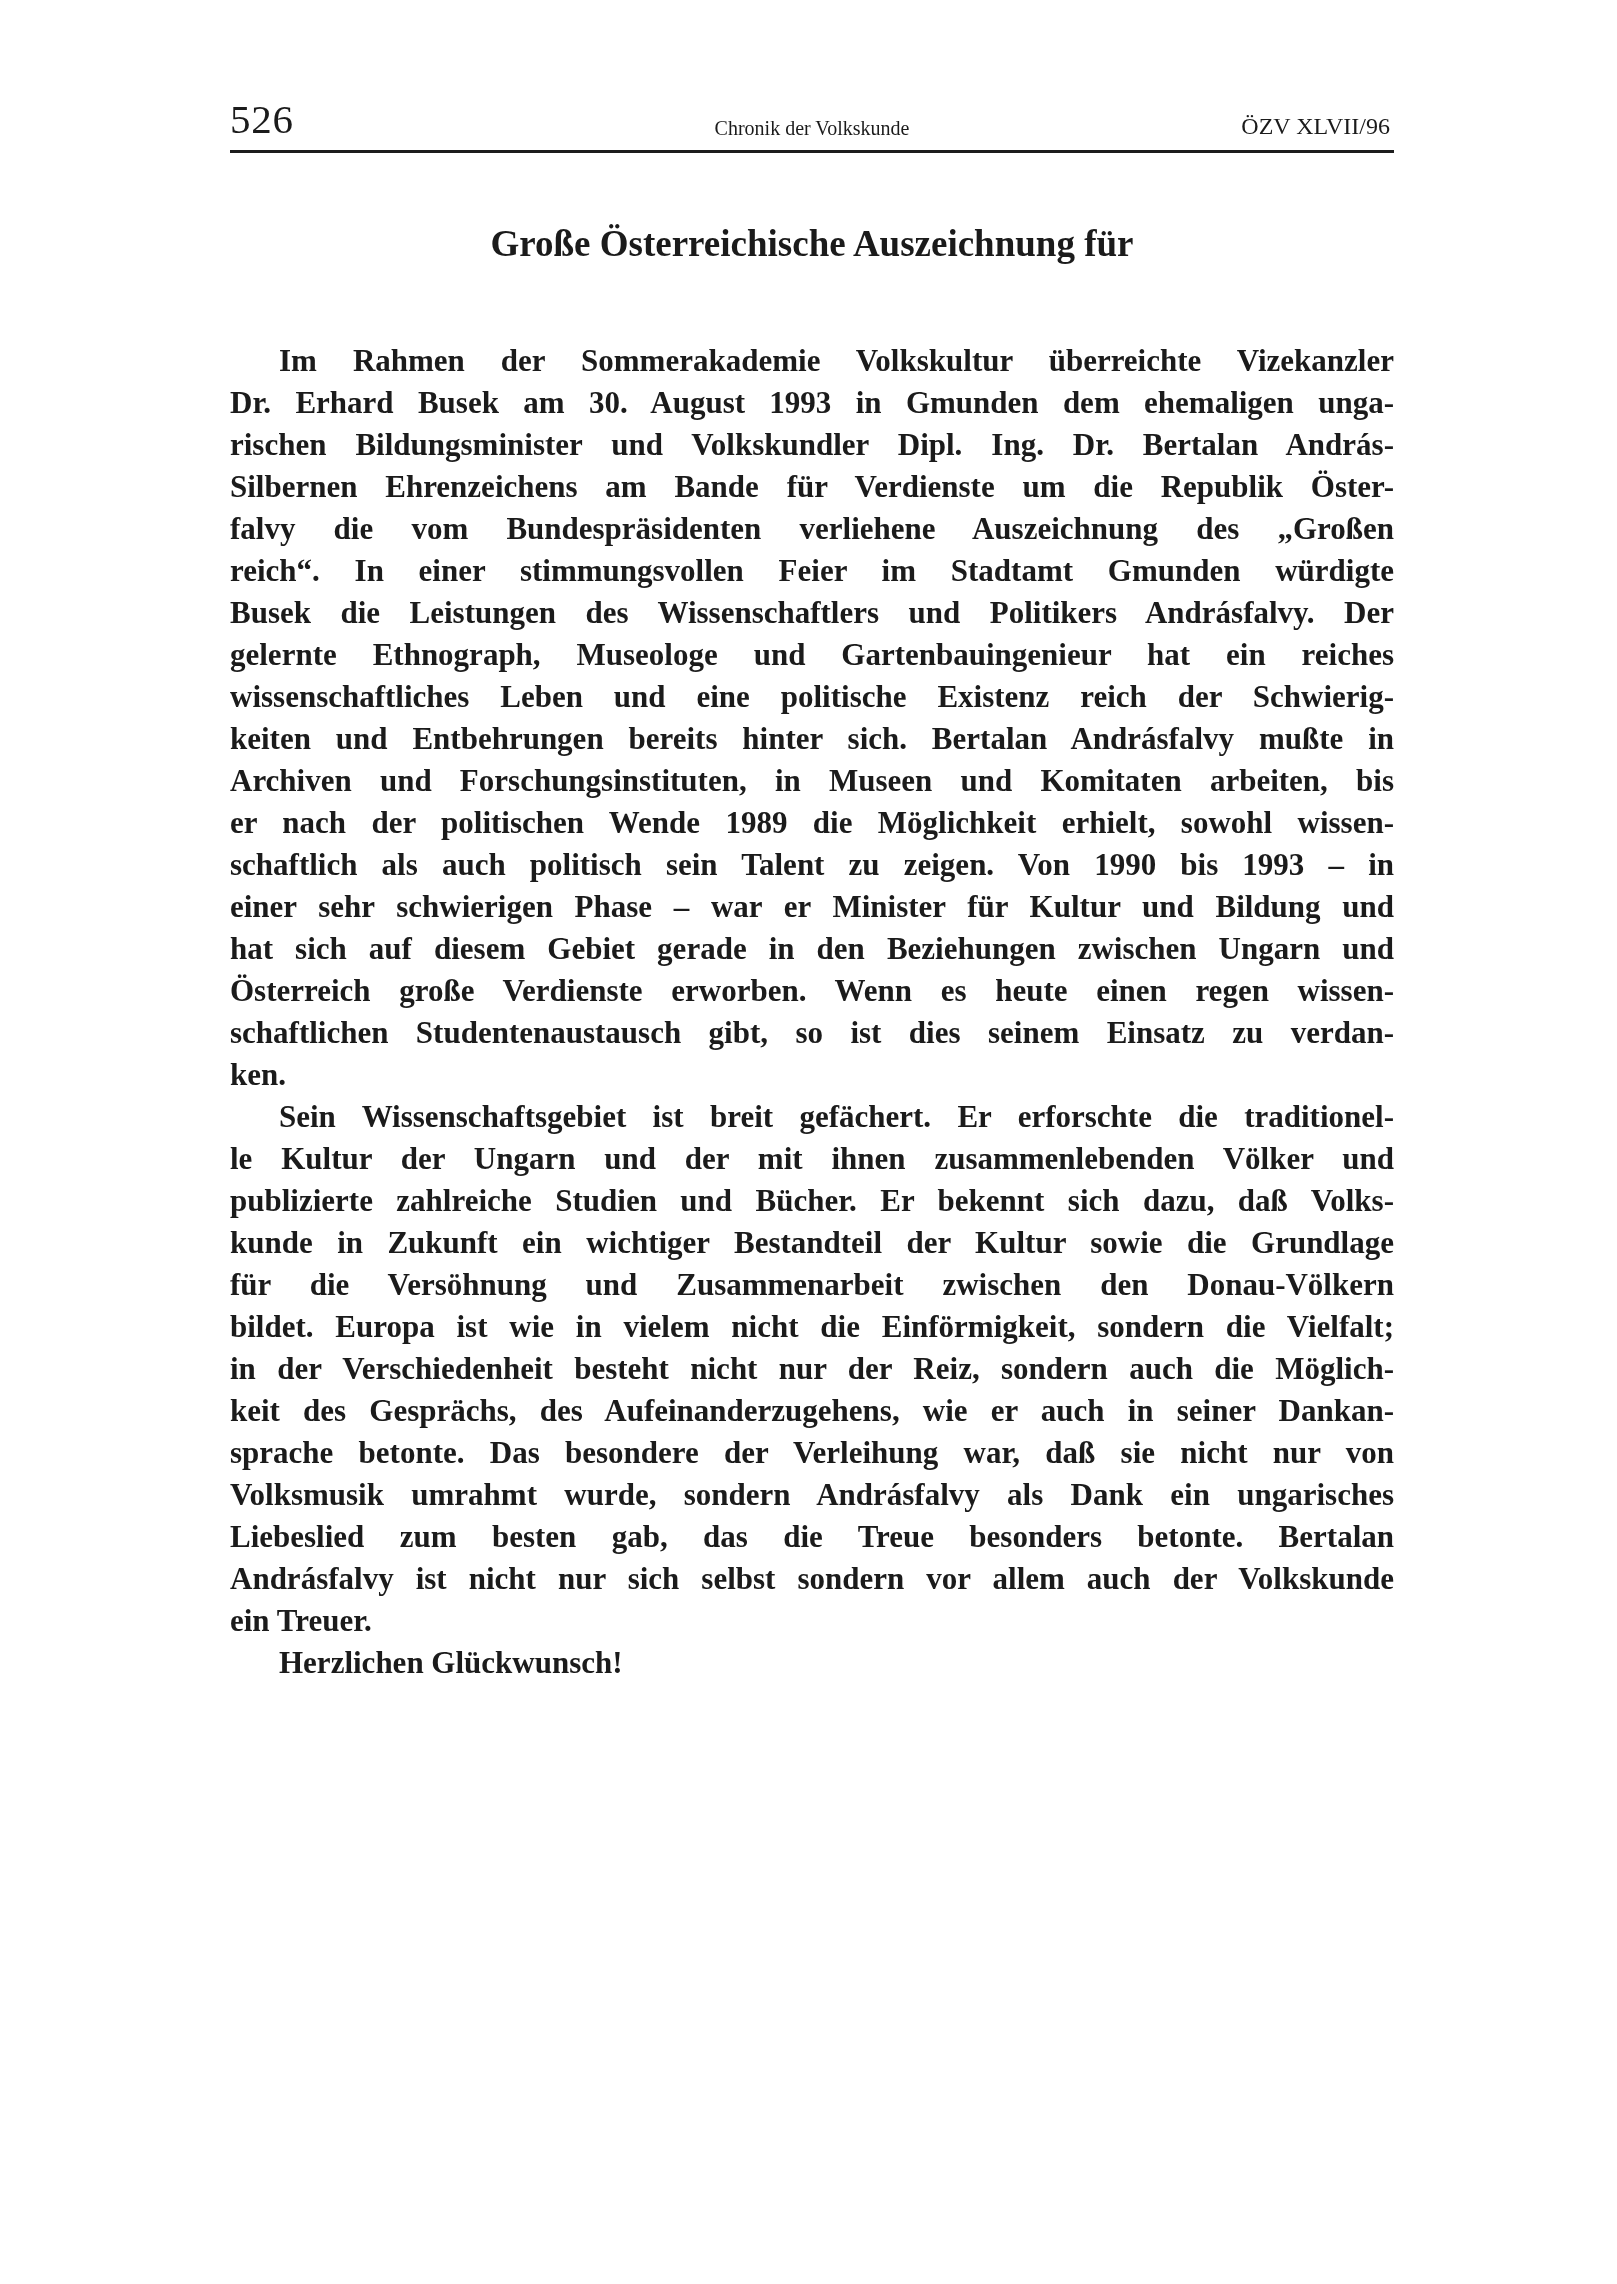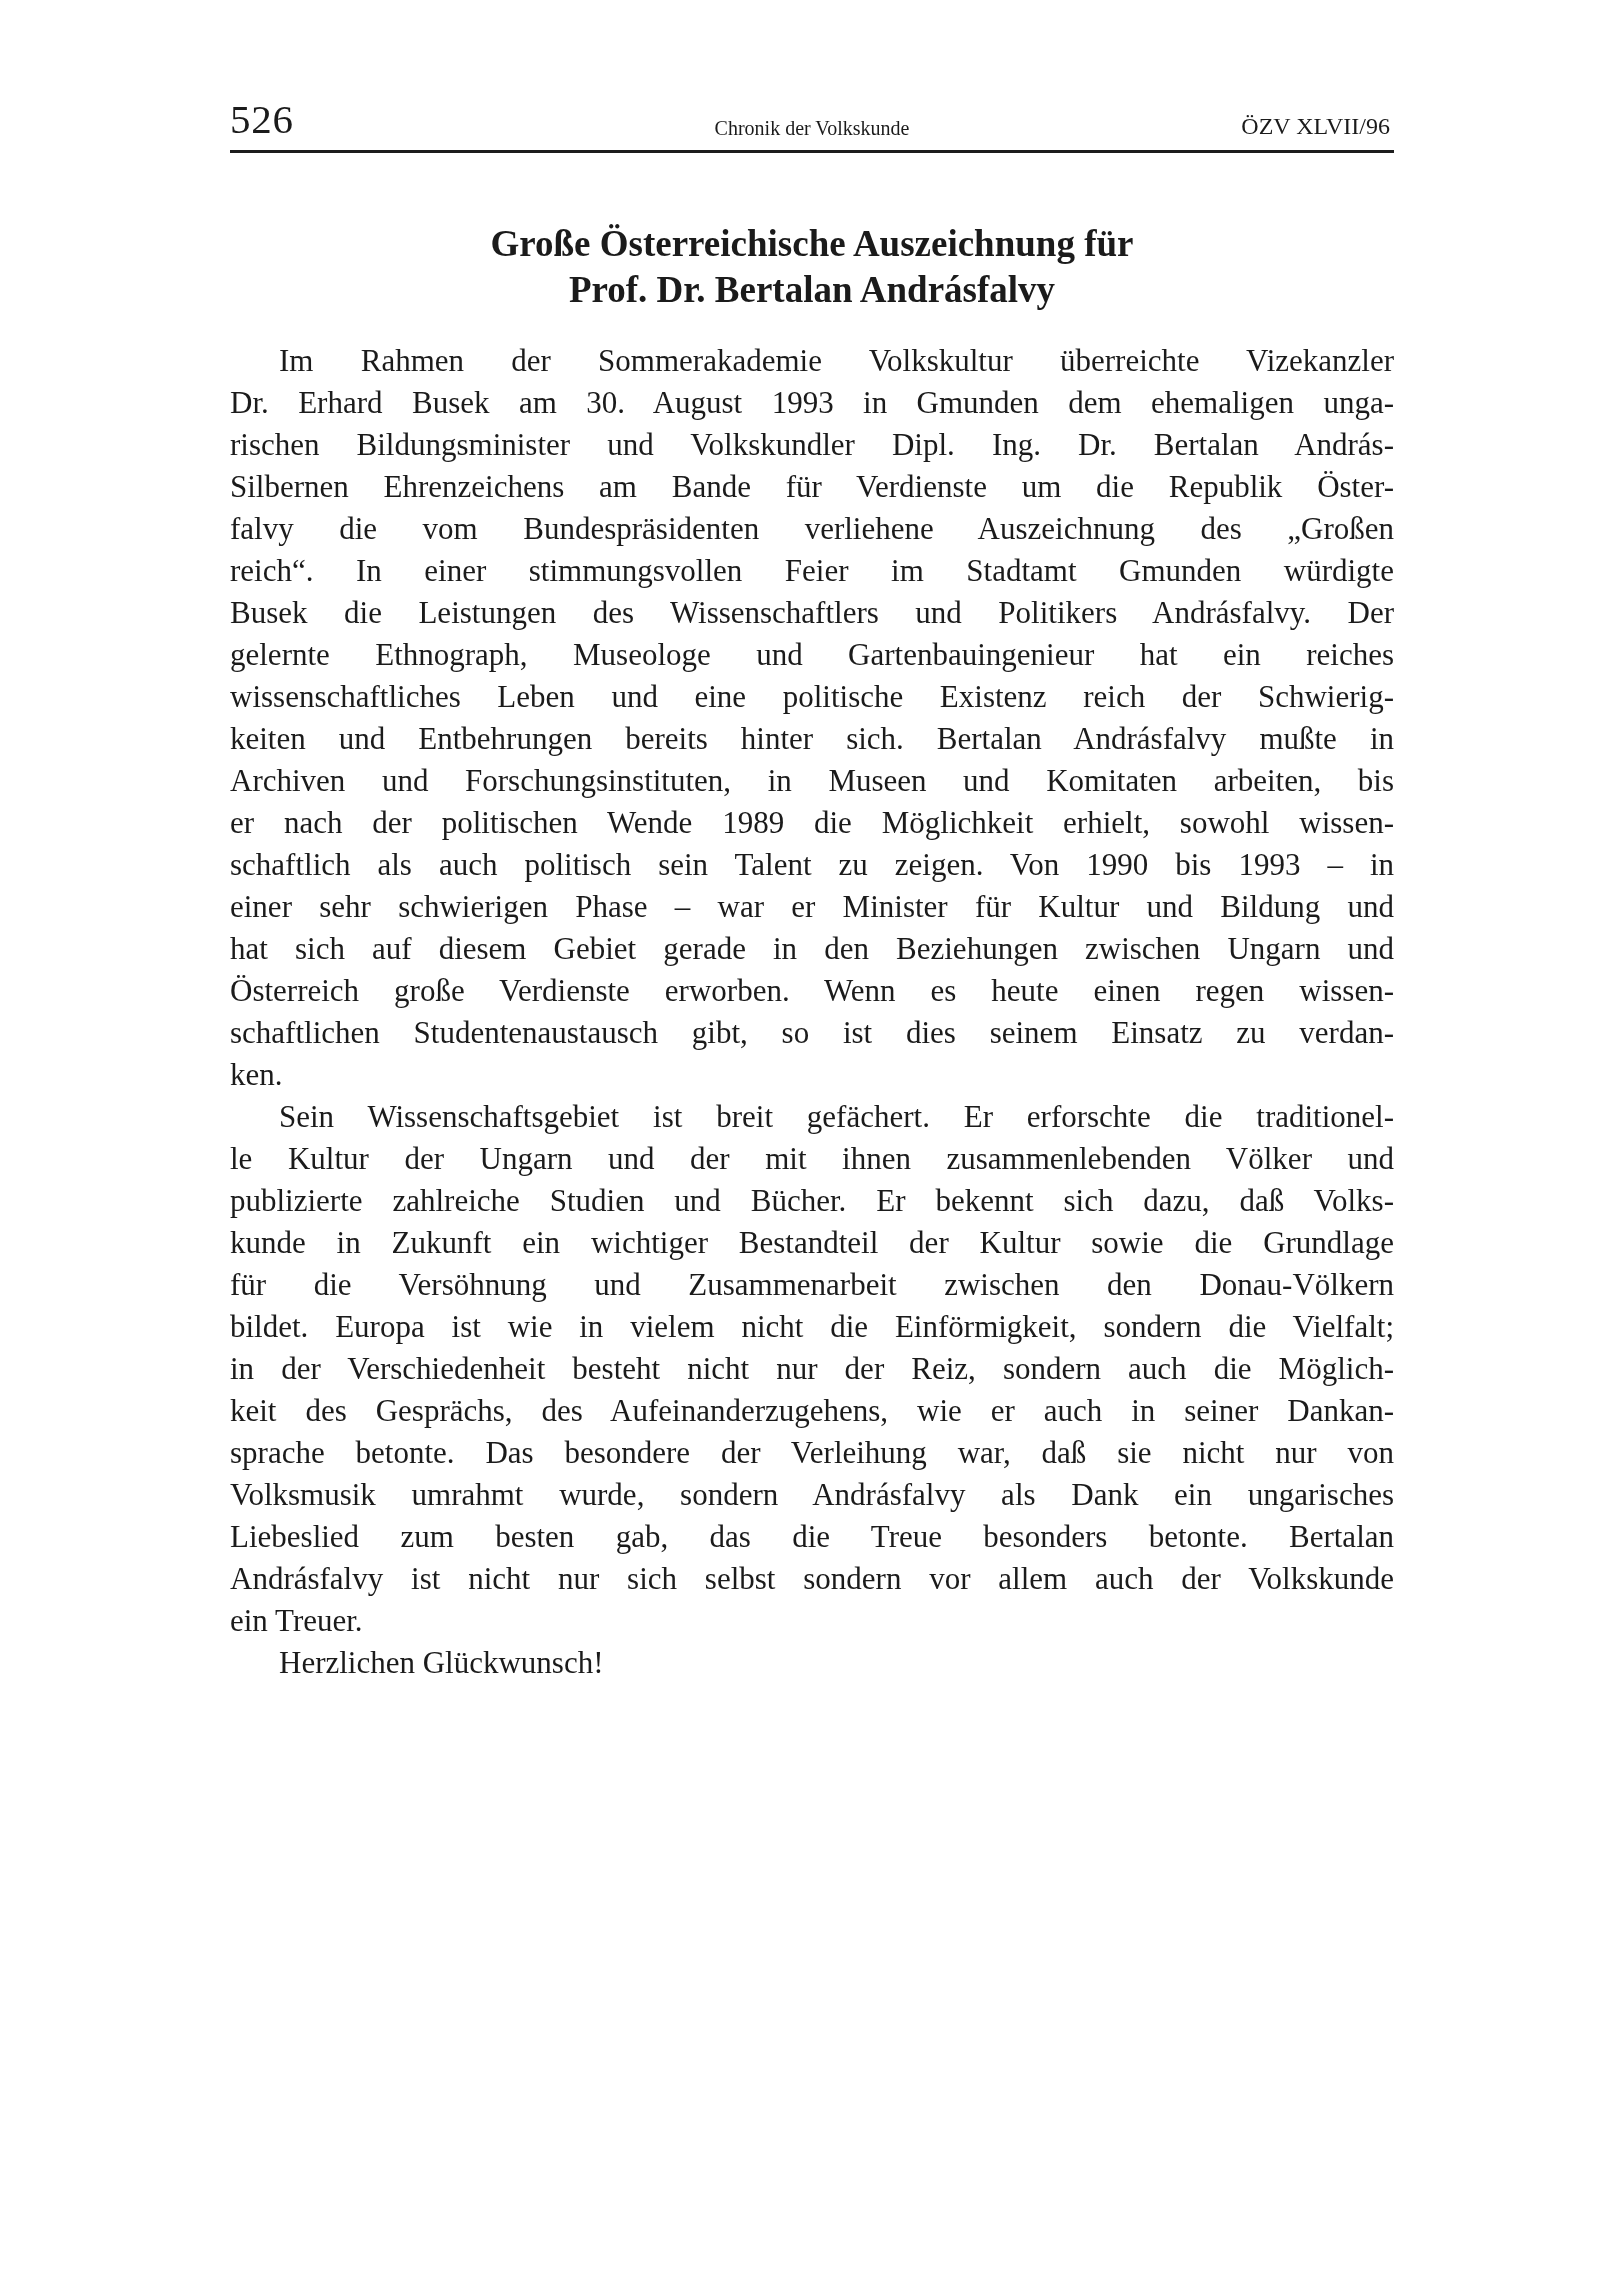--- a/index.html
+++ b/index.html
@@ -75,40 +75,40 @@
     top: 340px;
     width: 1164px;
     font-size: 31px;
     line-height: 42px;
   }
   .para { margin: 0; padding: 0; }
   .para .text-line {
     text-align: justify;
     text-align-last: justify;
     white-space: normal;
+    font-weight: bold;
   }
   .para .text-line:first-child { text-indent: 49px; }
   .para .text-line:last-child { text-align-last: left; }
 </style>
 </head>
 <body>
 
 <div class="page">
 
   <div class="header">
     <span class="page-number">526</span>
     <span class="running-title">Chronik der Volkskunde</span>
     <span class="issue">ÖZV XLVII/96</span>
   </div>
 
   <div class="header-rule"></div>
 
   <h1 class="article-title">
     <span class="title-line">Große Österreichische Auszeichnung für</span>
-    <span class="title-line">Prof. Dr. Bertalan Andrásfalvy</span>
   </h1>
 
   <div class="article-body">
     <div class="para">
         <div class="text-line">Im Rahmen der Sommerakademie Volkskultur überreichte Vizekanzler</div>
         <div class="text-line">Dr. Erhard Busek am 30. August 1993 in Gmunden dem ehemaligen unga-</div>
         <div class="text-line">rischen Bildungsminister und Volkskundler Dipl. Ing. Dr. Bertalan András-</div>
         <div class="text-line">Silbernen Ehrenzeichens am Bande für Verdienste um die Republik Öster-</div>
         <div class="text-line">falvy die vom Bundespräsidenten verliehene Auszeichnung des „Großen</div>
         <div class="text-line">reich“. In einer stimmungsvollen Feier im Stadtamt Gmunden würdigte</div>

